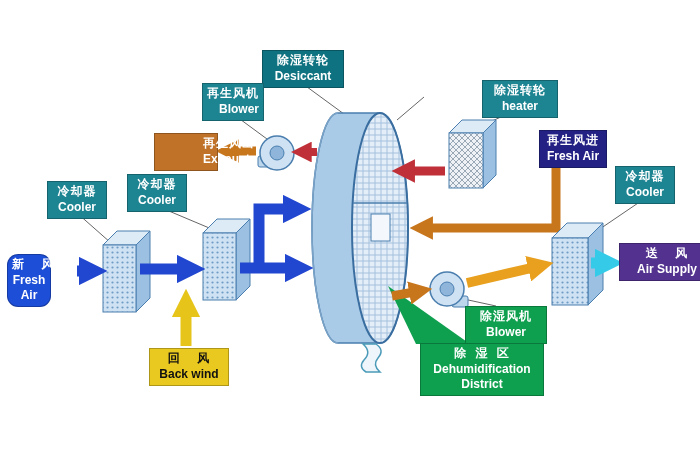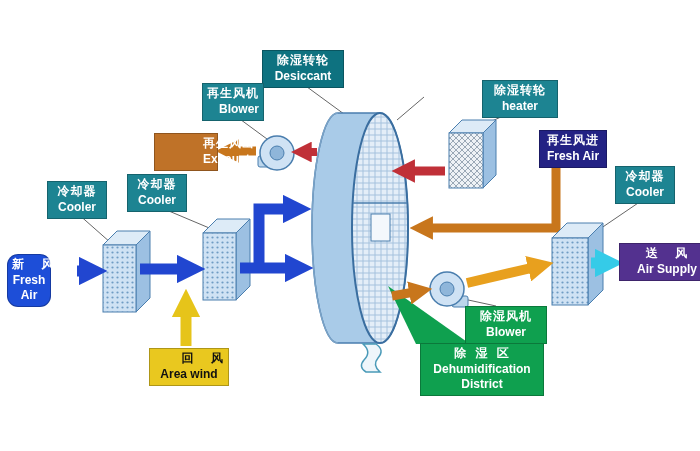--- a/index.html
+++ b/index.html
@@ -180,22 +180,22 @@
     <div class="zh">新  风</div>
     <div class="en">Fresh Air</div>
   </div>
 
   <div class="label" style="left: 619px; top: 243px; width: 88px; background: rgb(83, 49, 143); padding-left: 12px;">
     <div class="zh">送  风</div>
     <div class="en">Air Supply</div>
   </div>
 
   <div class="label" style="left: 149px; top: 348px; width: 80px; background: rgb(233, 200, 31);">
-    <div class="zh" style="color: rgb(17, 17, 17); text-align: right;">回  风</div>
-    <div class="en" style="color: rgb(17, 17, 17);">Area wind</div>
+    <div class="zh" style="color: rgb(17, 17, 17);">回  风</div>
+    <div class="en" style="color: rgb(17, 17, 17);">Back wind</div>
   </div>
 
   <div class="label" style="left: 465px; top: 306px; width: 82px; background: rgb(15, 160, 79);">
     <div class="zh">除湿风机</div>
     <div class="en">Blower</div>
   </div>
 
   <div class="label" style="left: 420px; top: 343px; width: 124px; background: rgb(15, 160, 79);">
     <div class="zh">除 湿 区</div>
     <div class="en">Dehumidification</div>

